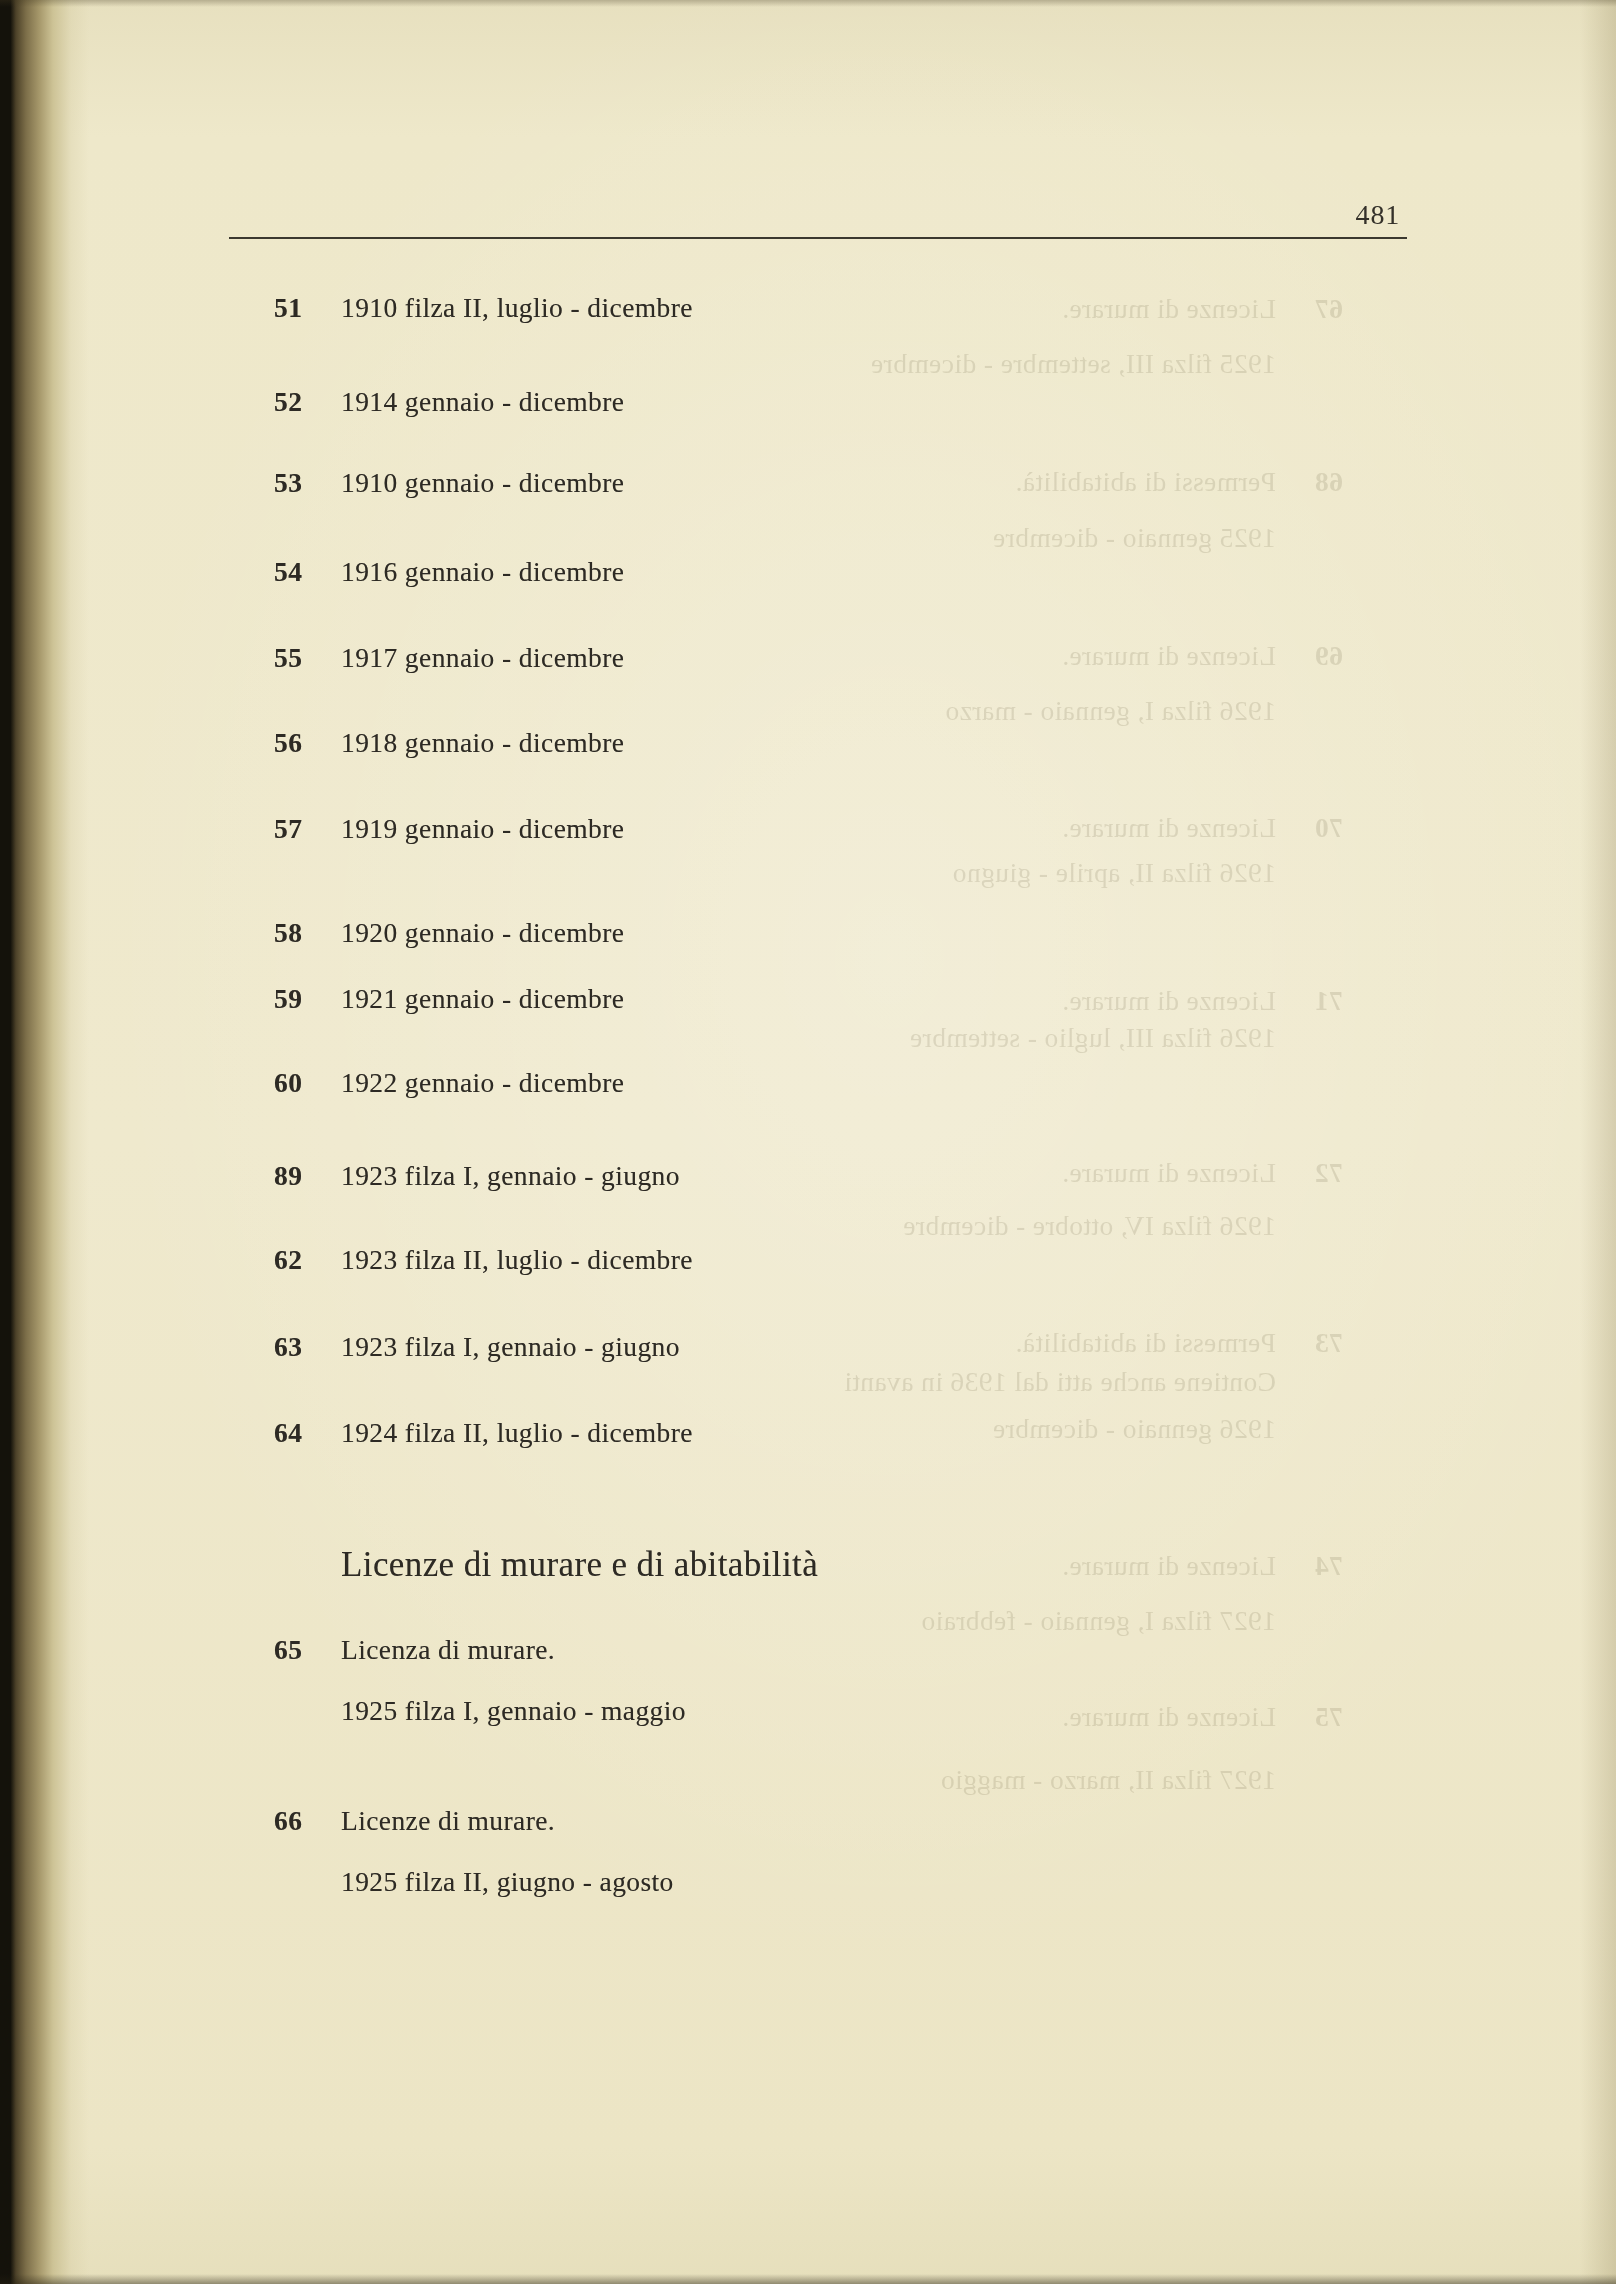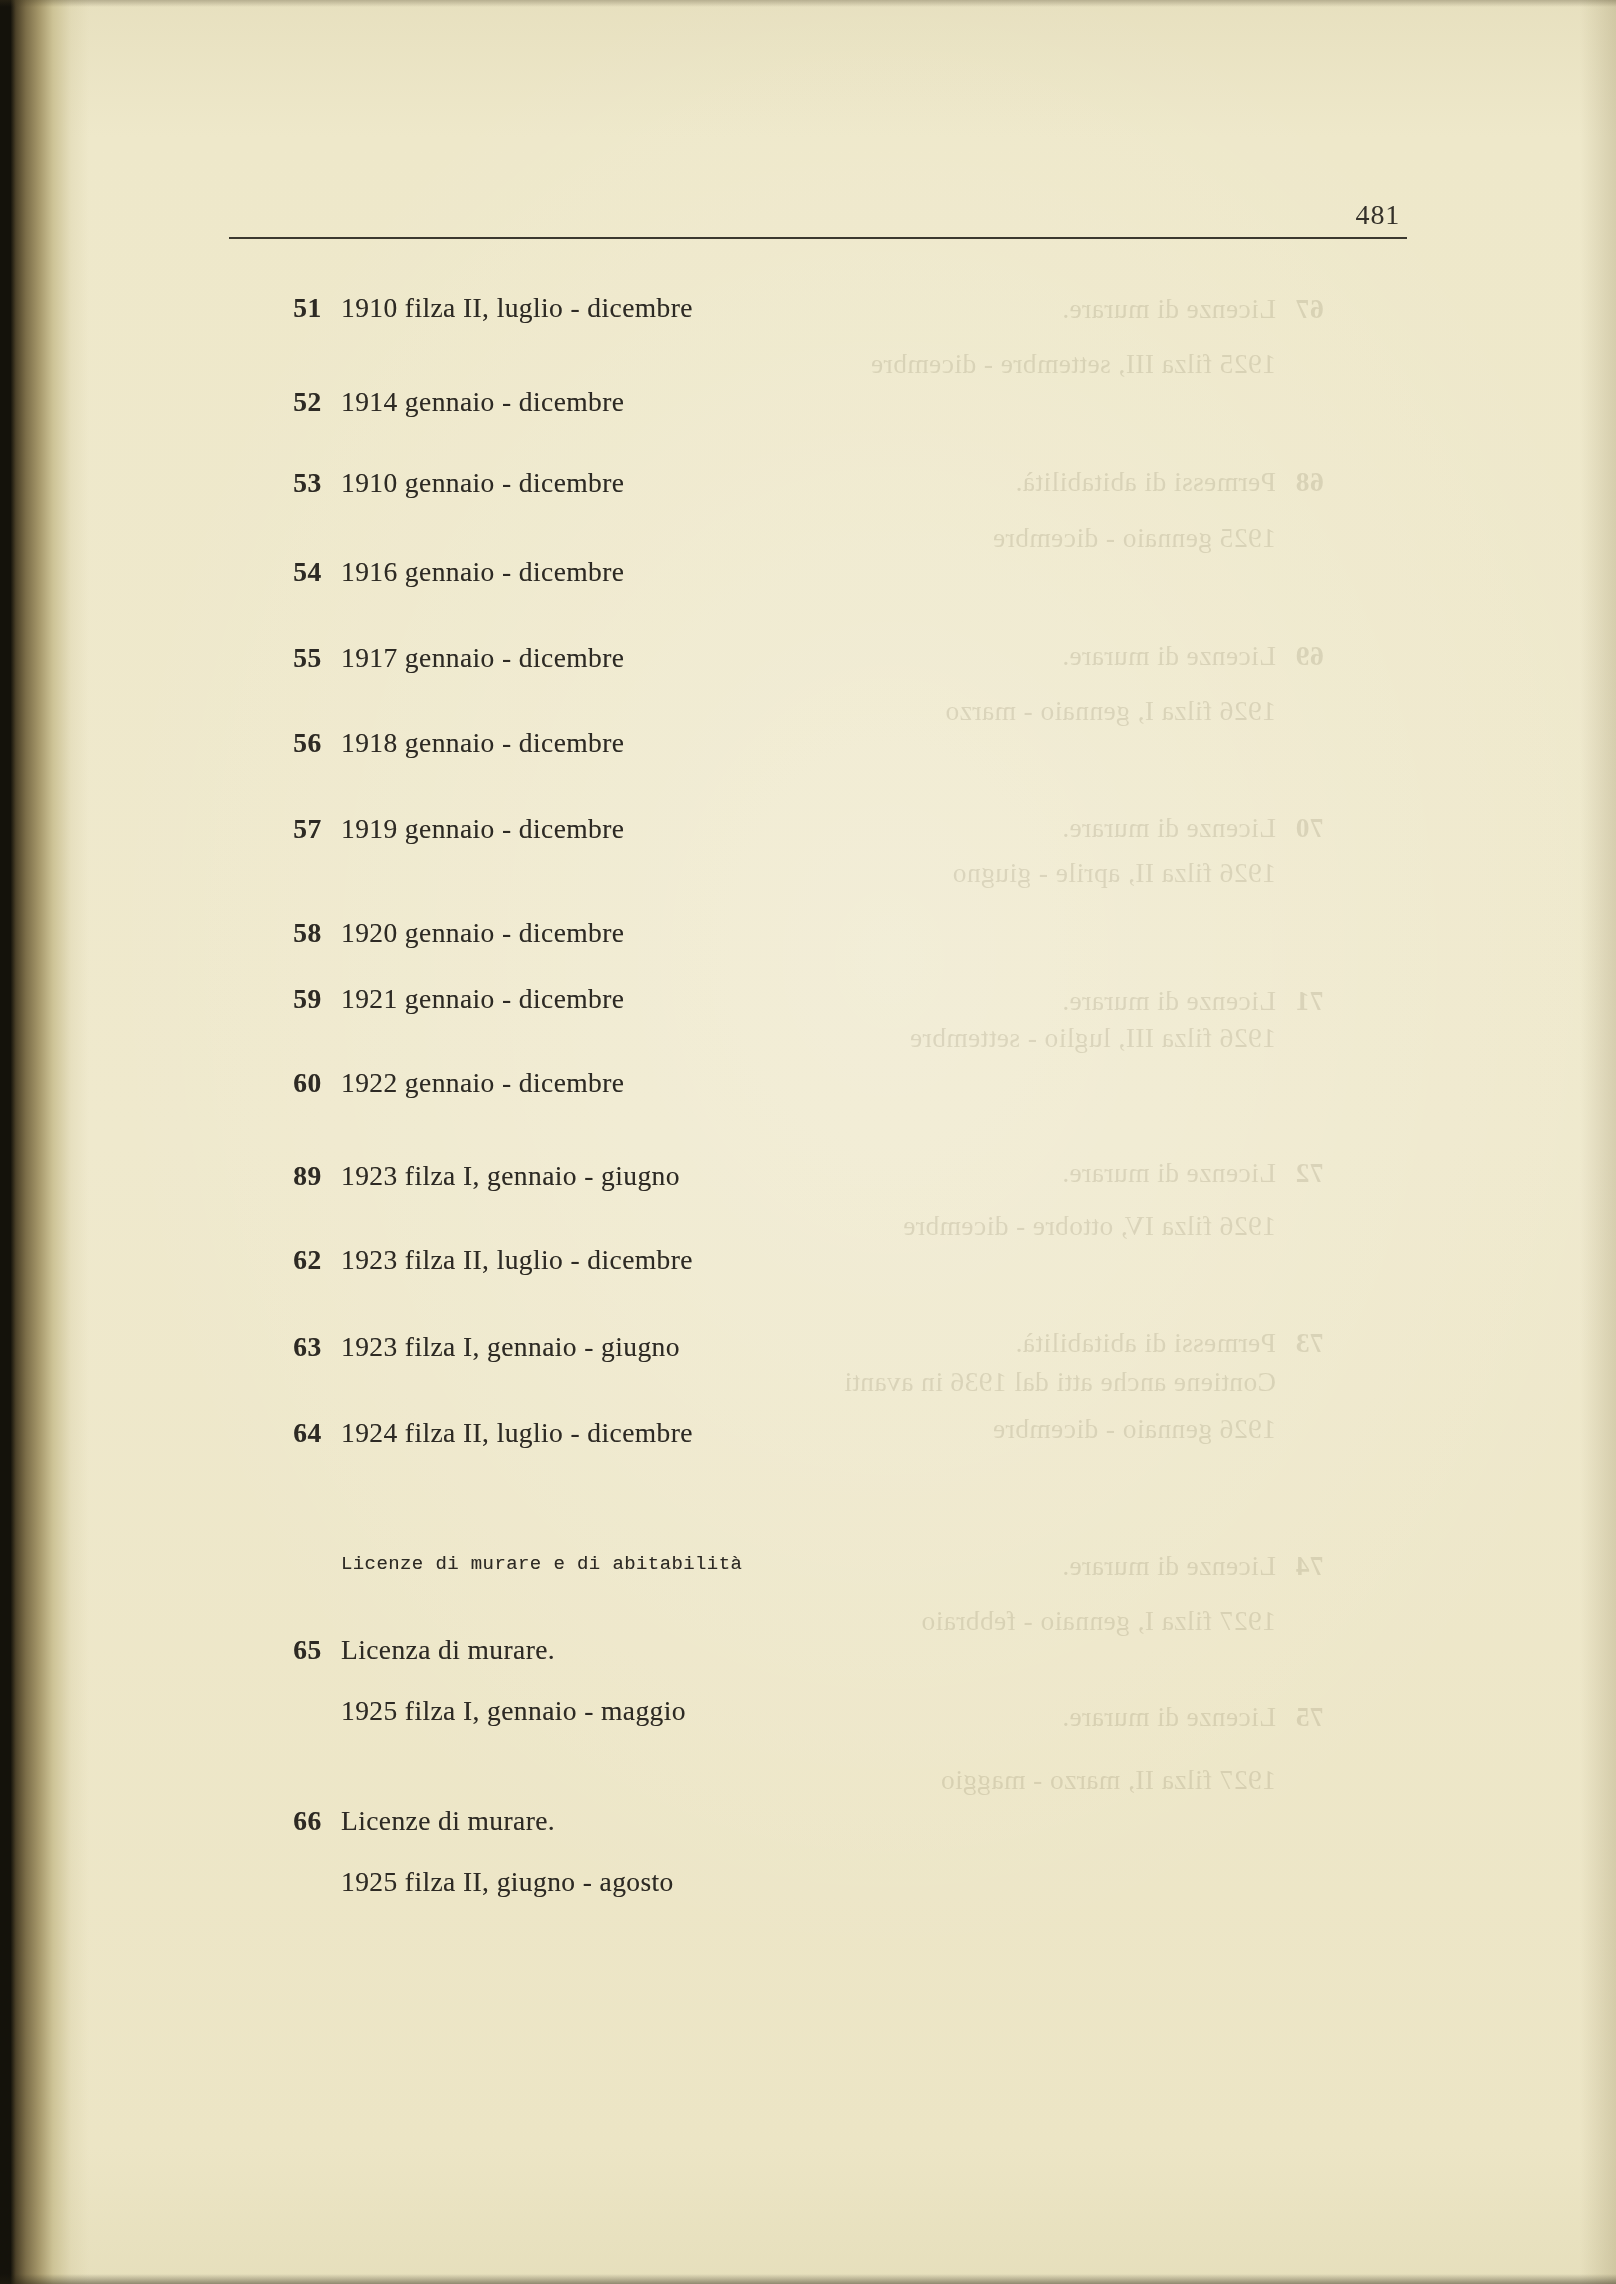--- a/index.html
+++ b/index.html
@@ -62,36 +62,34 @@
   
   .entry {
     position: absolute; left: 274px;
     display: flex; align-items: baseline;
     font-size: 27.5px; letter-spacing: 0.4px; line-height: 31px;
     text-shadow: 0 0 0.5px rgba(45,42,36,0.35);
   }
   .entry .num {
     width: 67px; flex: 0 0 67px;
     font-weight: bold;
-    text-align: center;
   }
   .entry .txt { white-space: nowrap; }
 
   .subline {
     position: absolute; left: 341px;
     font-size: 27.5px; letter-spacing: 0.4px; line-height: 31px;
     white-space: nowrap;
     text-shadow: 0 0 0.5px rgba(45,42,36,0.35);
   }
   .section-heading {
     position: absolute; left: 341px;
-    font-size: 19px; letter-spacing: 0.4px; line-height: 31px;
+    font-size: 35px; letter-spacing: 0.4px; line-height: 31px;
     white-space: nowrap;
     text-shadow: 0 0 0.5px rgba(45,42,36,0.35);
-    font-family: Liberation Mono, monospace;
   }
 
   
   .bleed {
     position: absolute; inset: 0;
     transform: scaleX(-1);
     opacity: 0.15;
     color: #5e5433;
     filter: blur(0.6px);
     pointer-events: none;

